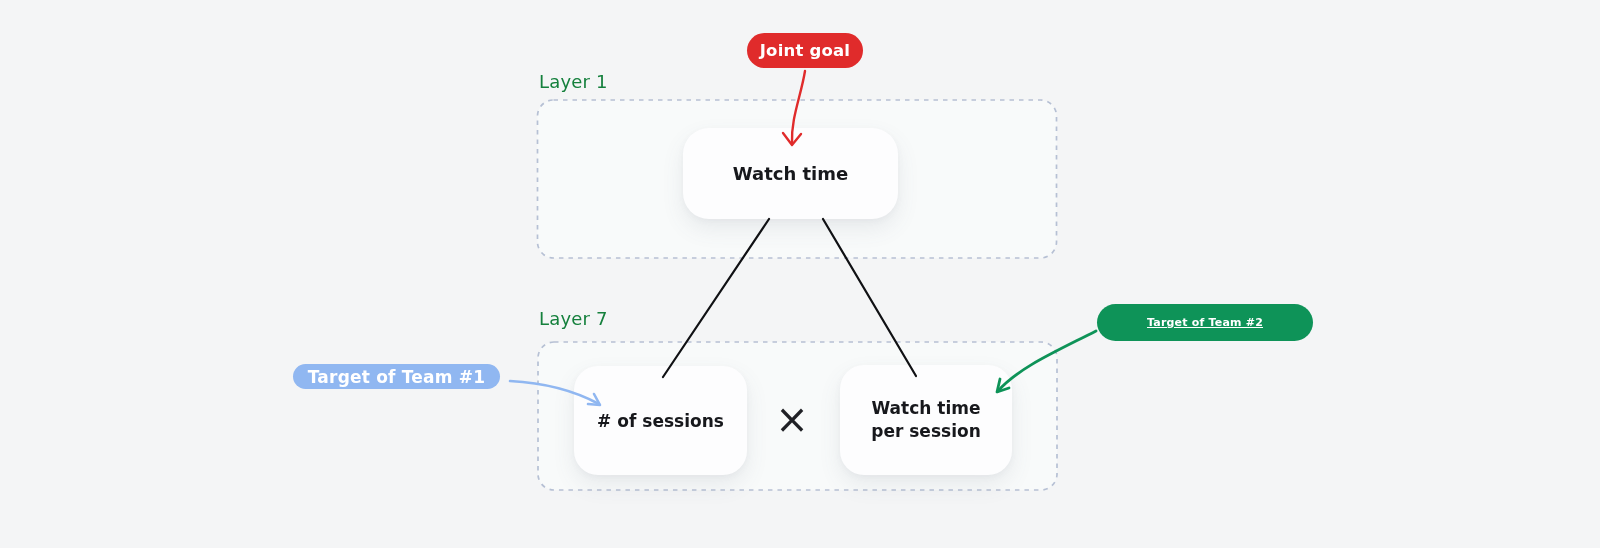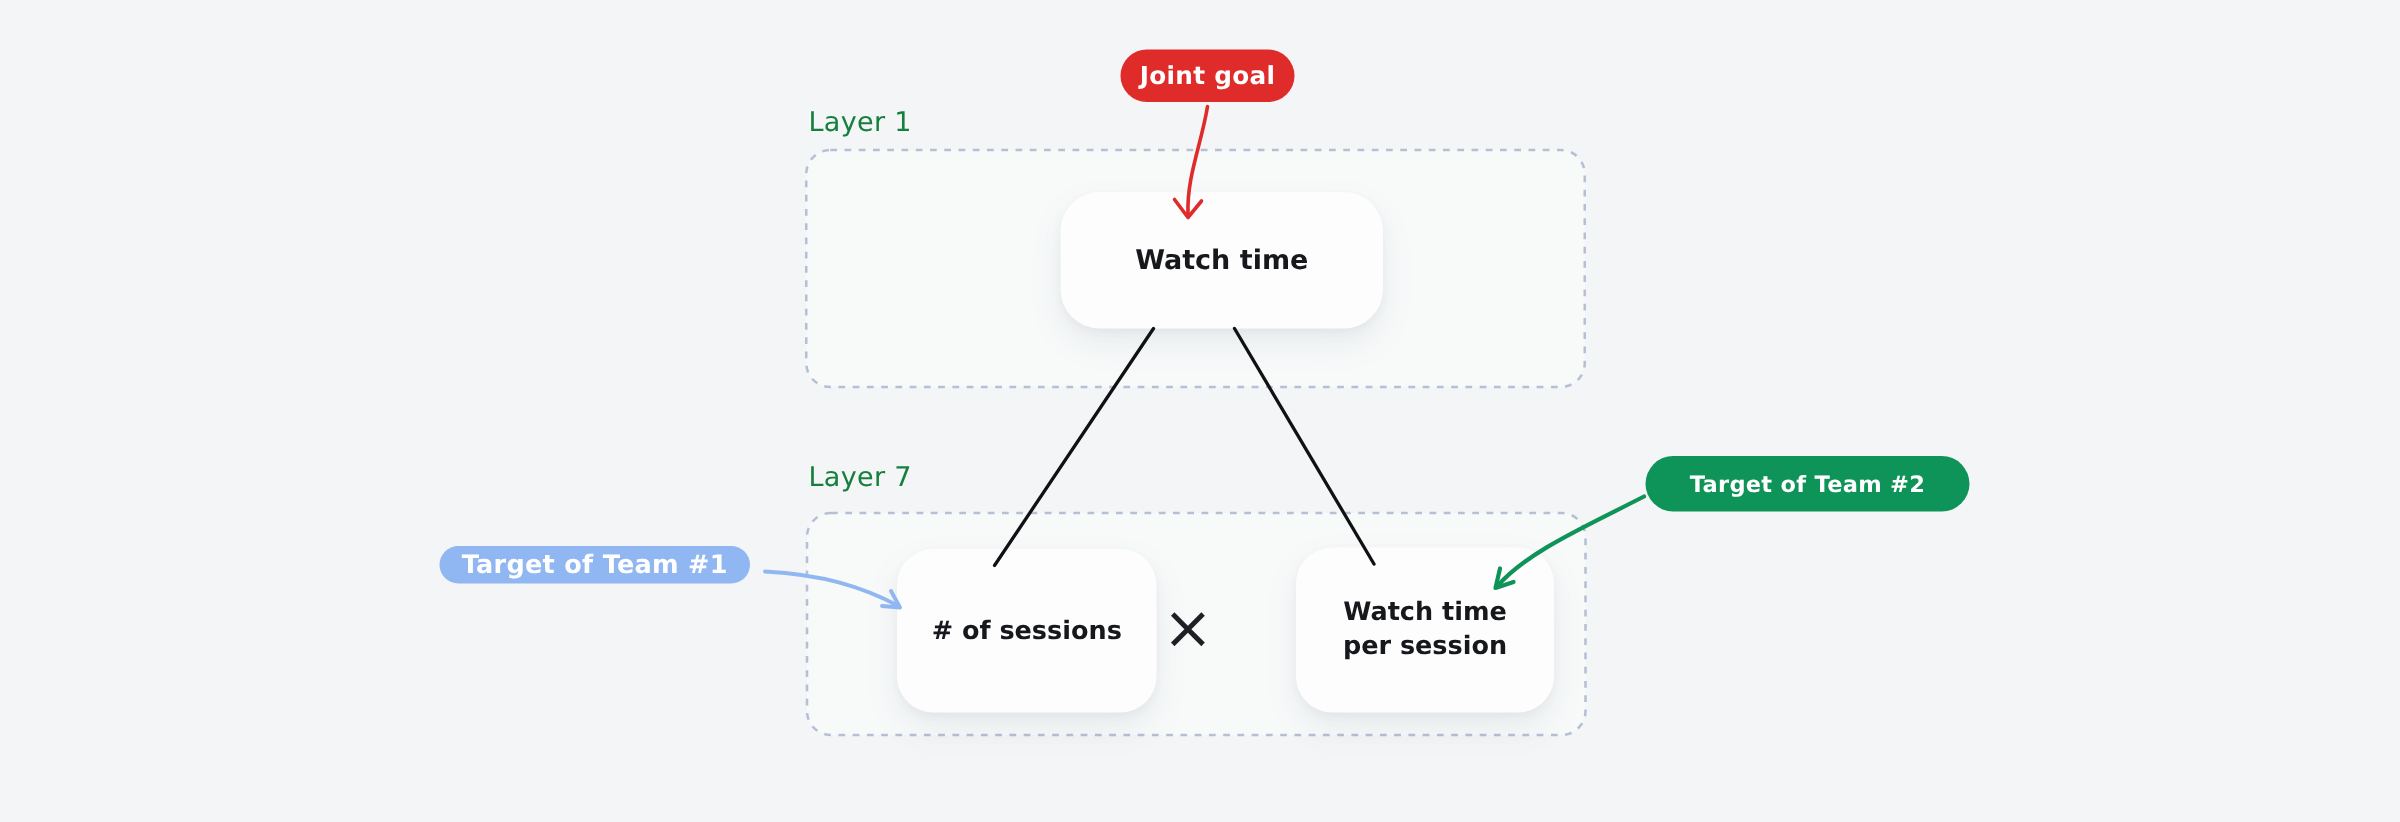--- a/index.html
+++ b/index.html
@@ -36,21 +36,20 @@
     background: #fdfdfe;
     border-radius: 24px;
     box-shadow: 0 10px 22px rgba(90, 100, 120, 0.10), 0 2px 6px rgba(90, 100, 120, 0.05);
     display: flex;
     flex-direction: column;
     align-items: center;
     justify-content: center;
     text-align: center;
     color: #17181c;
     font-weight: bold;
-    margin-left: 24px;
   }
   .card.watch-time { left: 683px; top: 128px; width: 215px; height: 91px; font-size: 18px; border-radius: 26px; }
   .card.sessions   { left: 574px; top: 366px; width: 173px; height: 109px; font-size: 17px; }
   .card.per-session{ left: 840px; top: 365px; width: 172px; height: 110px; font-size: 17px; line-height: 23px; }
 
   .operator {
     position: absolute;
     z-index: 3;
     left: 772px; top: 399px;
     width: 40px; height: 40px;
@@ -64,21 +63,21 @@
     position: absolute;
     z-index: 4;
     border-radius: 999px;
     display: flex; align-items: center; justify-content: center;
     color: #ffffff;
     font-weight: bold;
     letter-spacing: 0.2px;
   }
   .pill.joint { left: 747px; top: 33px;  width: 116px; height: 35px; background: #e02b2b; font-size: 16.5px; }
   .pill.team1 { left: 293px; top: 364px; width: 207px; height: 25px; background: #90b7f1; font-size: 17px; }
-  .pill.team2 { left: 1097px; top: 304px; width: 216px; height: 37px; background: #0e9358; font-size: 15px; }
+  .pill.team2 { left: 1097px; top: 304px; width: 216px; height: 37px; background: #0e9358; font-size: 11px; text-decoration: underline; }
 </style>
 </head>
 <body>
 
 <div class="stage">
 
   <svg class="bg-layer" viewBox="0 0 1600 548">
     <rect x="537.5" y="100" width="519" height="158" rx="16" fill="rgba(252,253,254,0.55)" stroke="#b6c0d4" stroke-width="1.7" stroke-dasharray="4.5 5"></rect>
     <rect x="538" y="342" width="519" height="148" rx="16" fill="rgba(252,253,254,0.55)" stroke="#b6c0d4" stroke-width="1.7" stroke-dasharray="4.5 5"></rect>
   </svg>

